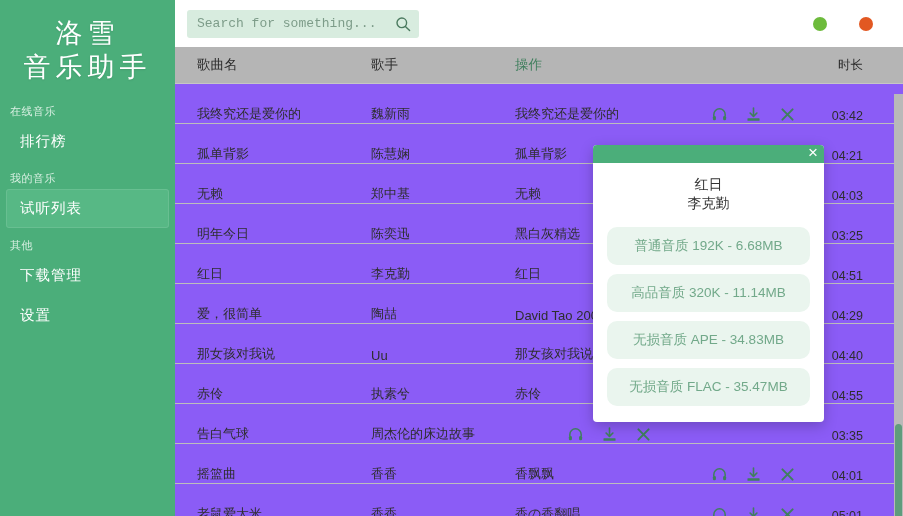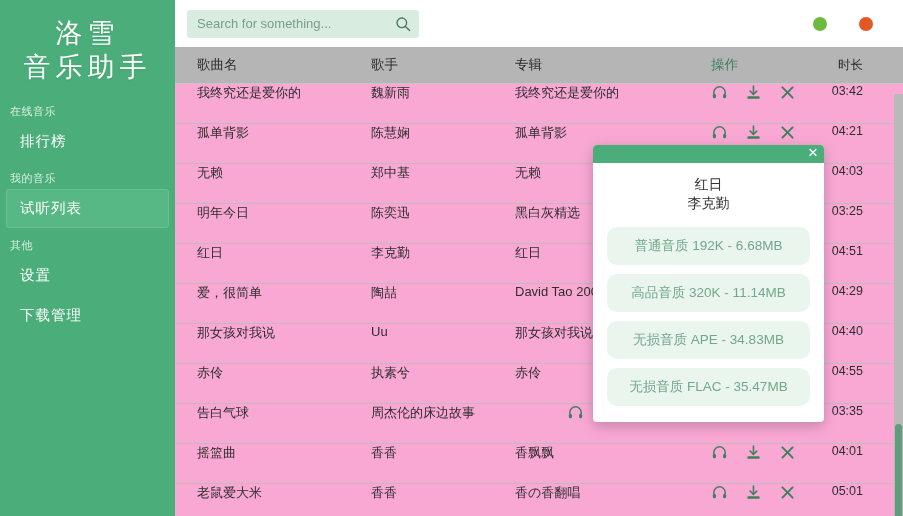--- a/index.html
+++ b/index.html
@@ -81,21 +81,21 @@
     display: flex;
     align-items: center;
     padding: 0 8px 0 10px;
     position: relative;
   }
   .search-input {
     flex: 1 1 auto;
     border: none;
     outline: none;
     background: transparent;
-    font-family: Liberation Sans, sans-serif;
+    font-family: Liberation Mono, monospace;
     font-size: 13px;
     color: #a16207;
   }
   .search-input::placeholder { color: #7d9c89; opacity: 1; }
   .search-icon { width: 16px; height: 16px; flex: 0 0 16px; color: #4b7a5f; }
 
   .win-controls {
     margin-left: auto;
     display: flex;
     align-items: center;
@@ -118,24 +118,24 @@
     background: #b5b5b5;
     display: flex;
     align-items: center;
     color: #2b2b2b;
     font-size: 13.5px;
     border-bottom: 1px solid #c6c6c6;
   }
   .trow {
     height: 40px;
     display: flex;
-    align-items: flex-start;
+    align-items: flex-end;
     color: #2e2e2e;
     font-size: 13px;
-    background: #f9a8d4;
+    background: #8b5cf6;
     border-bottom: 1px solid #bdbdbd;
   }
   .c-title { flex: 0 0 196px; padding-left: 22px; overflow: hidden; white-space: nowrap; }
   .c-artist { flex: 0 0 144px; overflow: hidden; white-space: nowrap; }
   .c-album { flex: 0 0 196px; overflow: hidden; white-space: nowrap; }
   .c-ops { flex: 0 0 110px; display: flex; align-items: center; gap: 17px; color: #3f7f5d; }
   .c-dur { flex: 1 1 auto; text-align: right; padding-right: 40px; font-size: 12.5px; }
 
   .thead .c-title { padding-left: 22px; }
   .thead .c-ops { display: block; }
@@ -218,22 +218,22 @@
     <div class="brand">
       <div class="brand-line1">洛雪</div>
       <div class="brand-line2">音乐助手</div>
     </div>
     <div id="nav-root">
         <div class="nav-section">在线音乐</div>
         <div class="nav-item">排行榜</div>
         <div class="nav-section">我的音乐</div>
         <div class="nav-item active">试听列表</div>
         <div class="nav-section">其他</div>
+        <div class="nav-item">下载管理</div>
         <div class="nav-item">设置</div>
-        <div class="nav-item">下载管理</div>
       </div>
   </div>
 
   <div class="main">
 
     <div class="topbar">
       <div class="search-box">
         <input class="search-input" type="text" placeholder="Search for something..." style="">
         <span class="search-icon">
           <svg viewBox="0 0 16 16" width="16" height="16" fill="none" stroke="currentColor" stroke-width="1.4">
@@ -245,21 +245,20 @@
       <div class="win-controls">
         <div class="dot dot-min"></div>
         <div class="dot dot-close"></div>
       </div>
     </div>
 
     <div class="table-wrap">
       <div class="thead">
         <div class="c-title">歌曲名</div>
         <div class="c-artist">歌手</div>
-        <div class="c-album">专辑</div>
         <div class="c-ops">操作</div>
         <div class="c-dur">时长</div>
       </div>
       <div id="rows-root">
           <div class="trow">
             <div class="c-title">我终究还是爱你的</div>
             <div class="c-artist">魏新雨</div>
             <div class="c-album">我终究还是爱你的</div>
             <div class="c-ops">
               <span>

